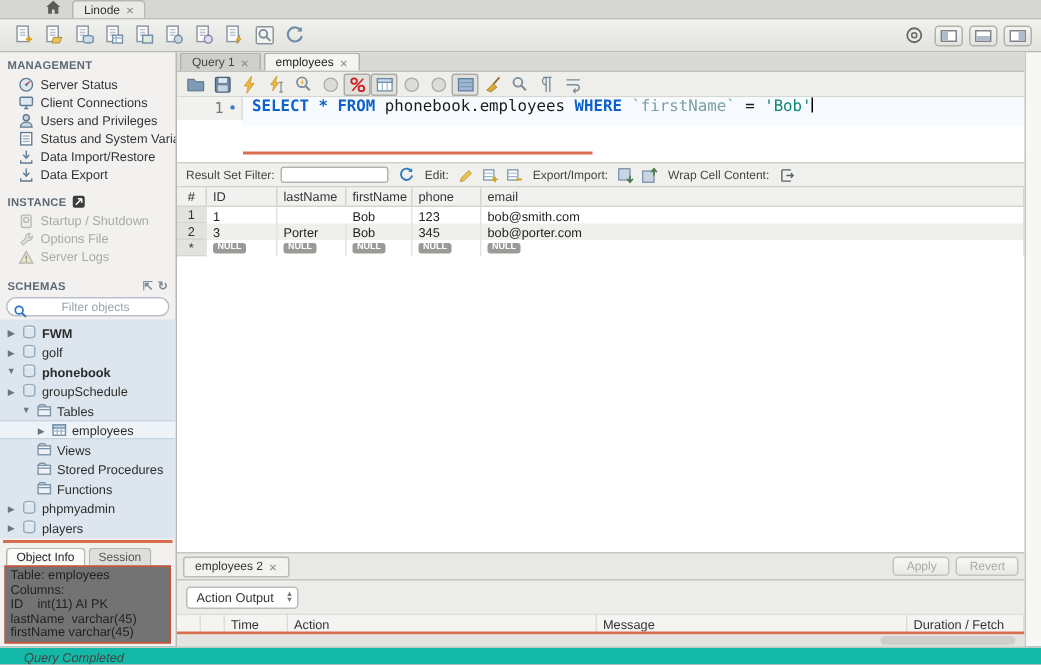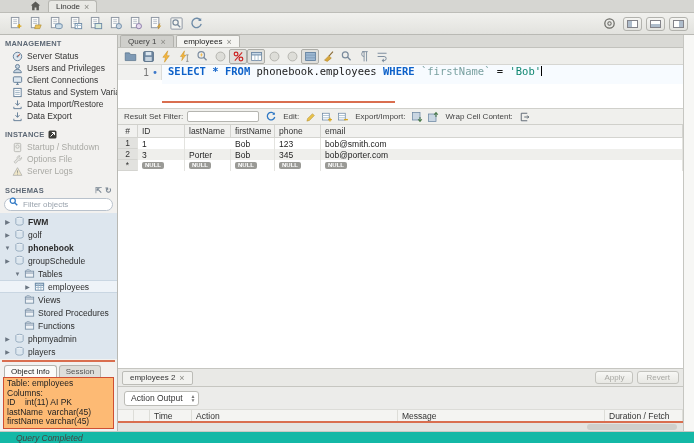--- a/index.html
+++ b/index.html
@@ -33,35 +33,35 @@
   .shead{font-size:7.5px;font-weight:bold;color:#5d6875;padding:4px 0 2px 5px;letter-spacing:.2px;
          display:flex;align-items:flex-start;}
   .sitem{display:flex;align-items:center;gap:4px;height:12px;padding-left:12px;font-size:8.5px;
          color:#333;white-space:nowrap;overflow:hidden;}
   .sitem.dis{color:#a9a9a4;}
   .sitem .icn,.tree-row .icn{display:inline-flex;width:11px;height:11px;flex:0 0 11px;}
   .icn svg{width:11px;height:11px;}
   .shead .hicn{margin-left:4px;display:inline-flex;}
   .shead .sp{margin-left:auto;display:flex;gap:3px;padding-right:5px;color:#7c8894;font-size:8px;}
   .filterbox{margin:1px 4px 2px 4px;height:13px;background:#fff;border:1px solid #b9c2cc;
-             border-radius:7px;display:flex;align-items:flex-end;padding:0 4px;gap:3px;flex:0 0 13px;}
+             border-radius:7px;display:flex;align-items:flex-start;padding:0 4px;gap:21px;flex:0 0 13px;}
   .filterbox input{border:none;outline:none;width:80px;font-size:8px;color:#555;
                    font-family:"Liberation Sans",sans-serif;background:transparent;}
   .filterbox input::placeholder{color:#9aa3ad;}
   .tree{flex:1;background:#dde6ee;overflow:hidden;padding-top:2px;min-height:0;}
   .tree-row{display:flex;align-items:center;gap:3px;height:13px;font-size:8.5px;color:#2c2c2c;white-space:nowrap;}
   .tree-row .arr{width:7px;font-size:6px;color:#6b7682;text-align:center;flex:0 0 7px;}
   .tree-row.sel{background:#eef3f8;border-top:1px solid #c9d6e2;border-bottom:1px solid #c9d6e2;}
   .tree-row.bold{font-weight:bold;}
   .odivider{height:2px;background:#d96e4f;margin:1px 2px;flex:0 0 2px;}
   .itabs{height:14px;display:flex;align-items:flex-end;padding-left:4px;gap:2px;flex:0 0 14px;}
   .itab{font-size:8px;padding:1px 6px;border:1px solid #b5b5b0;border-bottom:none;
         border-radius:3px 3px 0 0;background:#dededa;color:#555;}
   .itab.on{background:#fbfbf9;color:#222;}
-  .ibox{margin:0 3px 2px 3px;background:#fdba74;border:1px solid #cf4f33;height:52px;flex:0 0 52px;
+  .ibox{margin:0 3px 2px 3px;background:#737373;border:1px solid #cf4f33;height:52px;flex:0 0 52px;
         font-size:8.5px;color:#222;padding:1px 3px;overflow:hidden;}
   .ibox div{white-space:pre;line-height:9.6px;}
   
   .main{flex:1;display:flex;flex-direction:column;background:#fff;min-width:0;min-height:0;}
   .qtabs{height:13px;flex:0 0 13px;background:#d9d9d5;border-bottom:1px solid #c2c2bd;
          display:flex;align-items:flex-end;padding-left:2px;gap:2px;}
   .qtab{height:12px;display:flex;align-items:center;gap:4px;padding:0 7px;font-size:8px;
         background:#cfcfcb;border:1px solid #b2b2ad;border-bottom:none;border-radius:2px 2px 0 0;color:#444;}
   .qtab.on{background:#f4f4f1;color:#222;}
   .etoolbar{height:17px;flex:0 0 17px;background:#eeeeeb;border-bottom:1px solid #d6d6d2;
@@ -255,34 +255,34 @@
                 <circle cx="6" cy="6" r="4.6" fill="#dfe8f0" stroke="#5e7a94"></circle>
                 <path d="M6 6 8.6 3.6" stroke="#c2452c" stroke-width="1.1"></path>
                 <circle cx="6" cy="6" r="1" fill="#5e7a94"></circle>
               </svg>
             </span>
             <span>Server Status</span>
           </span>
           <span class="sitem">
             <span class="icn">
               <svg viewBox="0 0 12 12">
+                <rect x="1.5" y="2" width="9" height="6" rx=".8" fill="#dfe8f0" stroke="#5e7a94"></rect>
+                <path d="M4.5 10.2h3M6 8v2.2" stroke="#5e7a94"></path>
+              </svg>
+            </span>
+            <span>Client Connections</span>
+          </span>
+          <span class="sitem">
+            <span class="icn">
+              <svg viewBox="0 0 12 12">
                 <circle cx="6" cy="3.8" r="2.2" fill="#c9d6e2" stroke="#5e7a94"></circle>
                 <path d="M1.8 10.6c0-2.3 1.9-3.6 4.2-3.6s4.2 1.3 4.2 3.6z" fill="#c9d6e2" stroke="#5e7a94"></path>
               </svg>
             </span>
             <span>Users and Privileges</span>
-          </span>
-          <span class="sitem">
-            <span class="icn">
-              <svg viewBox="0 0 12 12">
-                <rect x="1.5" y="2" width="9" height="6" rx=".8" fill="#dfe8f0" stroke="#5e7a94"></rect>
-                <path d="M4.5 10.2h3M6 8v2.2" stroke="#5e7a94"></path>
-              </svg>
-            </span>
-            <span>Client Connections</span>
           </span>
           <span class="sitem">
             <span class="icn">
               <svg viewBox="0 0 12 12">
                 <rect x="2" y="1.5" width="8" height="9" fill="#fff" stroke="#5e7a94"></rect>
                 <path d="M3.5 4h5M3.5 6h5M3.5 8h5" stroke="#9fb3c4"></path>
               </svg>
             </span>
             <span>Status and System Variables</span>
           </span>

